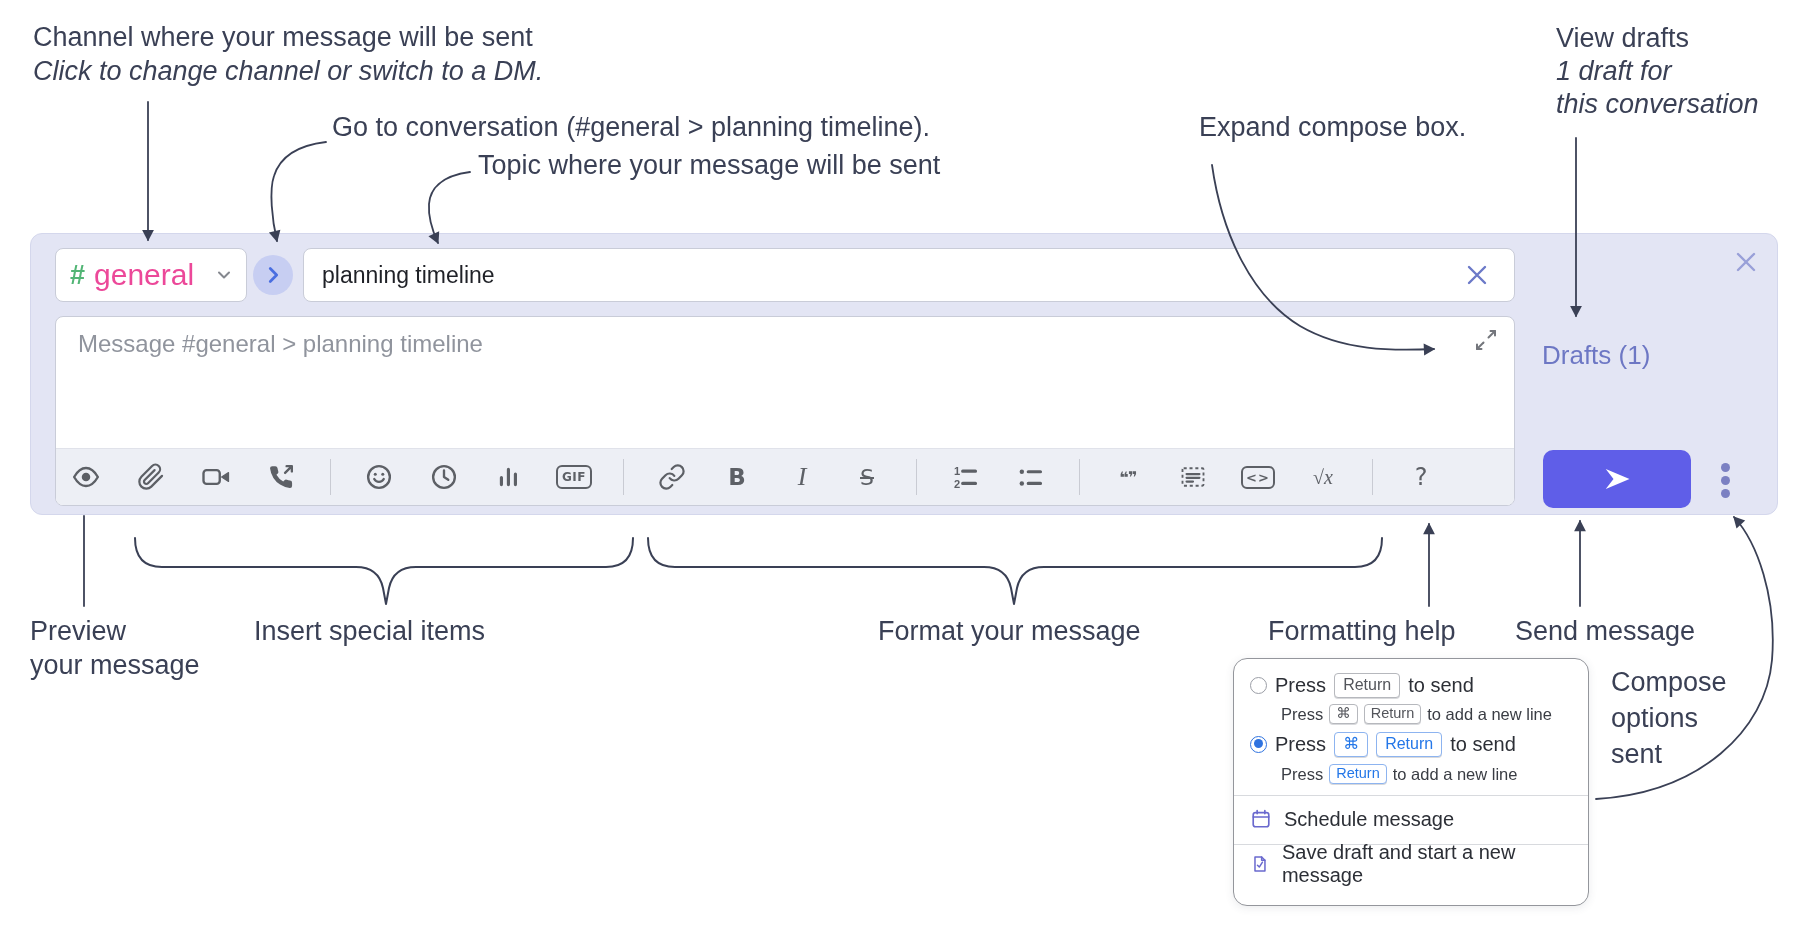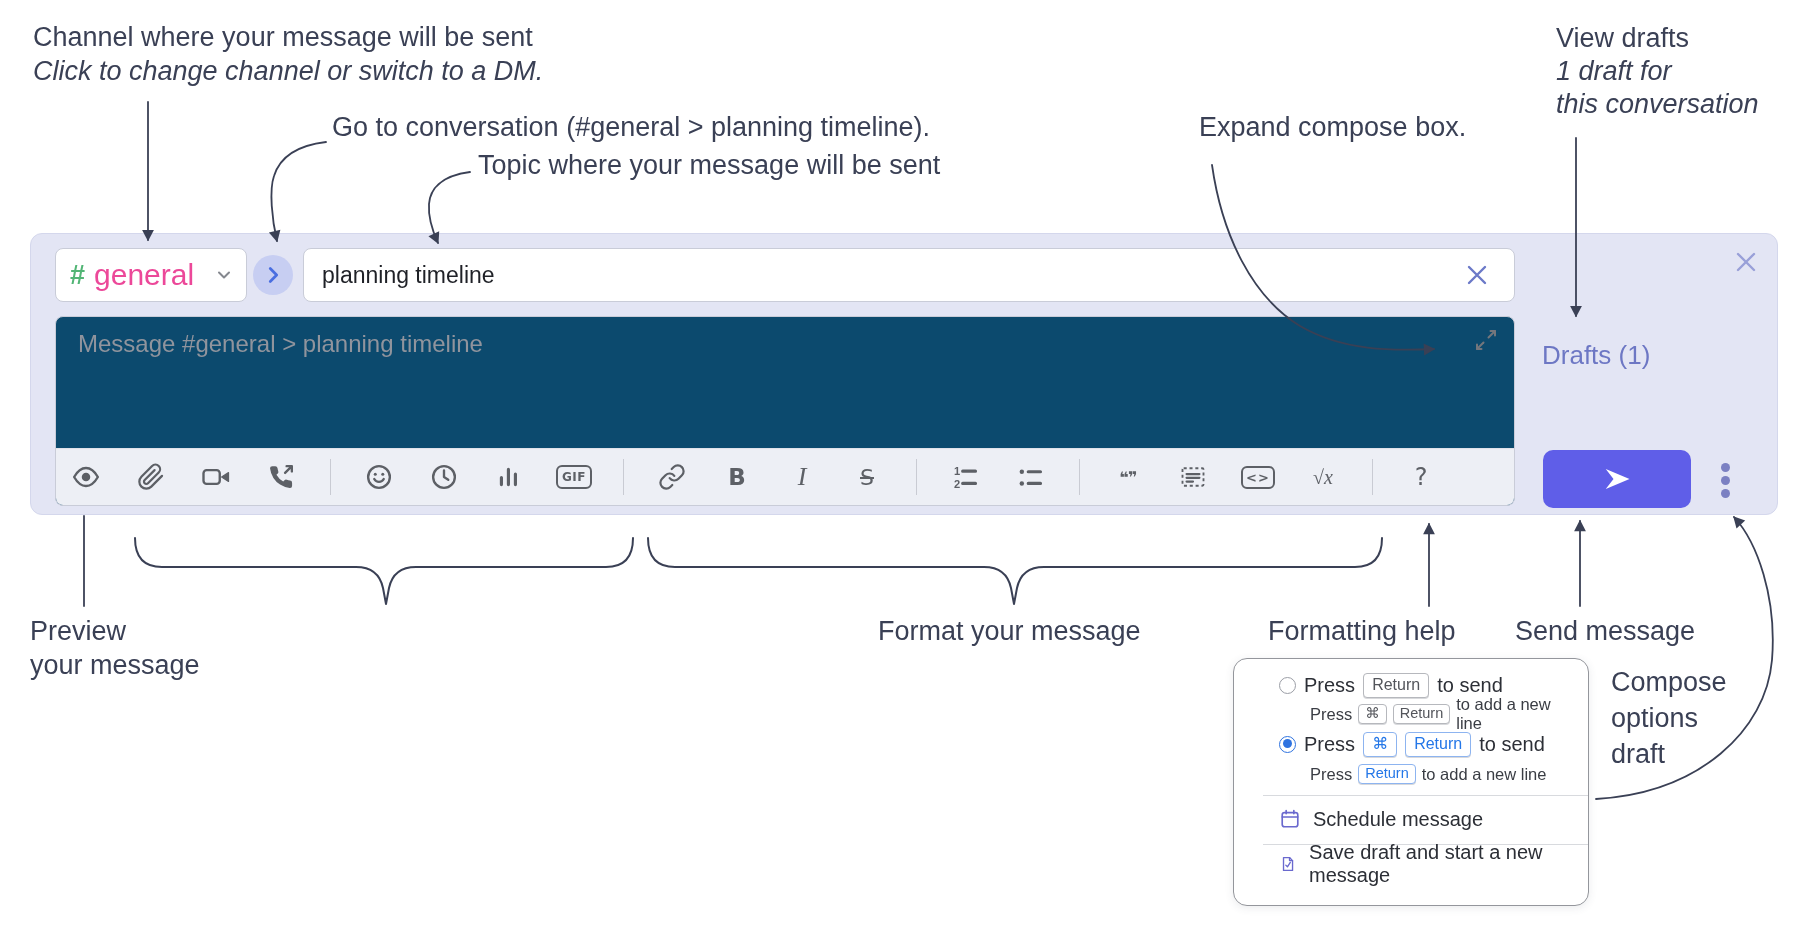--- a/index.html
+++ b/index.html
@@ -22,21 +22,21 @@
   .chan-name{font-size:30px;color:#ec4899;flex:1;}
   .goto-btn{position:absolute;left:222px;top:21px;width:40px;height:40px;border-radius:50%;
             background:#c7cef2;display:flex;align-items:center;justify-content:center;}
   .topic-input{position:absolute;left:272px;top:14px;width:1212px;height:54px;background:#fff;
             border:1px solid #c9ccd8;border-radius:8px;box-sizing:border-box;
             font-family:"Liberation Sans",sans-serif;font-size:23px;color:#1f2127;
             padding:0 54px 0 18px;outline:none;}
   .topic-clear{position:absolute;left:1434px;top:29px;width:24px;height:24px;cursor:pointer;}
   .box-close{position:absolute;left:1703px;top:16px;width:24px;height:24px;cursor:pointer;}
 
-  .msg-box{position:absolute;left:24px;top:82px;width:1460px;height:190px;background:#0c4a6e;
+  .msg-box{position:absolute;left:24px;top:82px;width:1460px;height:190px;background:#ffffff;
            border:1px solid #c9ccd8;border-radius:8px;box-sizing:border-box;overflow:hidden;}
   .msg-placeholder{position:absolute;left:22px;top:13px;font-size:24px;color:#90949d;}
   .expand-btn{position:absolute;right:16px;top:11px;width:24px;height:24px;cursor:pointer;}
 
   .toolbar{position:absolute;left:0;right:0;bottom:0;height:56px;background:#edeff5;
            border-top:1px solid #e0e2ea;display:flex;align-items:center;padding-left:12px;}
   .ti{width:36px;height:40px;margin-right:29px;display:flex;align-items:center;justify-content:center;flex:0 0 auto;}
   .tsep{width:1px;height:36px;background:#c9cbd3;margin:0 30px 0 2px;flex:0 0 auto;}
   .tico-txt{color:#5d6066;font-family:"DejaVu Sans",sans-serif;}
   .tb-bold{font-size:23px;font-weight:bold;}
@@ -51,21 +51,21 @@
   .drafts-link{position:absolute;left:1511px;top:106px;font-size:26px;color:#6d77c4;cursor:pointer;}
   .send-btn{position:absolute;left:1512px;top:216px;width:148px;height:58px;background:#5f5ee8;
             border:none;border-radius:10px;display:flex;align-items:center;justify-content:center;cursor:pointer;}
   .dots-btn{position:absolute;left:1680px;top:224px;width:28px;height:44px;display:flex;flex-direction:column;
             align-items:center;justify-content:center;gap:4px;cursor:pointer;}
   .dot{width:9px;height:9px;border-radius:50%;background:#7b80c2;}
 
   
   .popup{position:absolute;left:1233px;top:658px;width:356px;height:248px;background:#fff;
          border:1.5px solid #94969c;border-radius:14px;box-sizing:border-box;
-         box-shadow:0 2px 8px rgba(60,64,90,0.10);padding-top:10px;padding-left:29px;}
+         box-shadow:0 2px 8px rgba(60,64,90,0.10);padding-top:10px;}
   .prow{display:flex;align-items:center;gap:8px;padding:0 16px;}
   .prow.main{height:32px;font-size:20px;color:#2c2f36;}
   .prow.sub{height:26px;padding-left:47px;font-size:16.5px;color:#3a3d44;gap:6px;}
   .radio{width:17px;height:17px;border:1.5px solid #9b9ea6;border-radius:50%;box-sizing:border-box;
          flex:0 0 auto;position:relative;}
   .radio.sel{border-color:#2f73e0;}
   .radio.sel::after{content:"";position:absolute;left:2.5px;top:2.5px;width:9px;height:9px;
          border-radius:50%;background:#2f73e0;}
   kbd{display:inline-block;font-family:"Liberation Sans",sans-serif;border:1px solid #b6b8bd;
       border-radius:4px;background:#fff;box-shadow:0 1px 0 #d8d9dc;color:#53555b;
@@ -269,37 +269,40 @@
       <span class="dot"></span>
       <span class="dot"></span>
     </div>
   </div>
 
   <div class="note" style="left:30px;top:614px;">
     <div><b>Preview</b></div>
     <div>your message</div>
   </div>
 
+  <div class="note" style="left:254px;top:614px;">
+    <b>Insert</b><span> special items</span>
+  </div>
 
   <div class="note" style="left:878px;top:614px;">
     <b>Format</b><span> your message</span>
   </div>
 
   <div class="note" style="left:1268px;top:614px;">
     <span>Formatting </span><b>help</b>
   </div>
 
   <div class="note" style="left:1515px;top:614px;">
     <b>Send</b><span> message</span>
   </div>
 
   <div class="note" style="left:1611px;top:664px;line-height:36px;">
     <div><b>Compose</b></div>
     <div><b>options</b></div>
-    <div>draft</div>
+    <div>sent</div>
   </div>
 
   <div class="popup">
     <div class="prow main">
       <span class="radio"></span>
       <span>Press</span>
       <kbd>Return</kbd>
       <span>to send</span>
     </div>
     <div class="prow sub">

